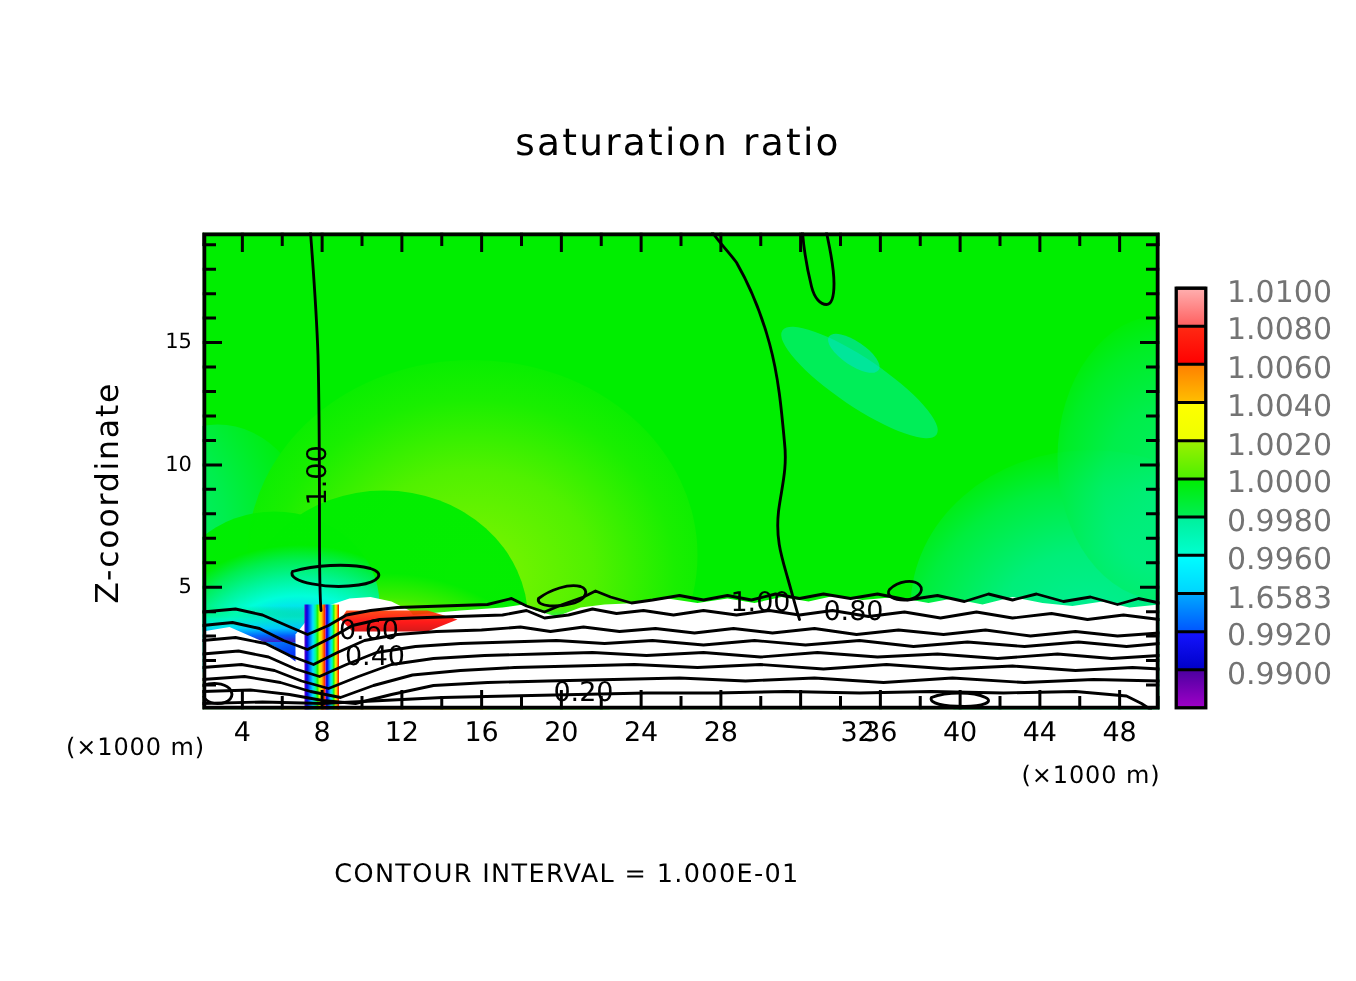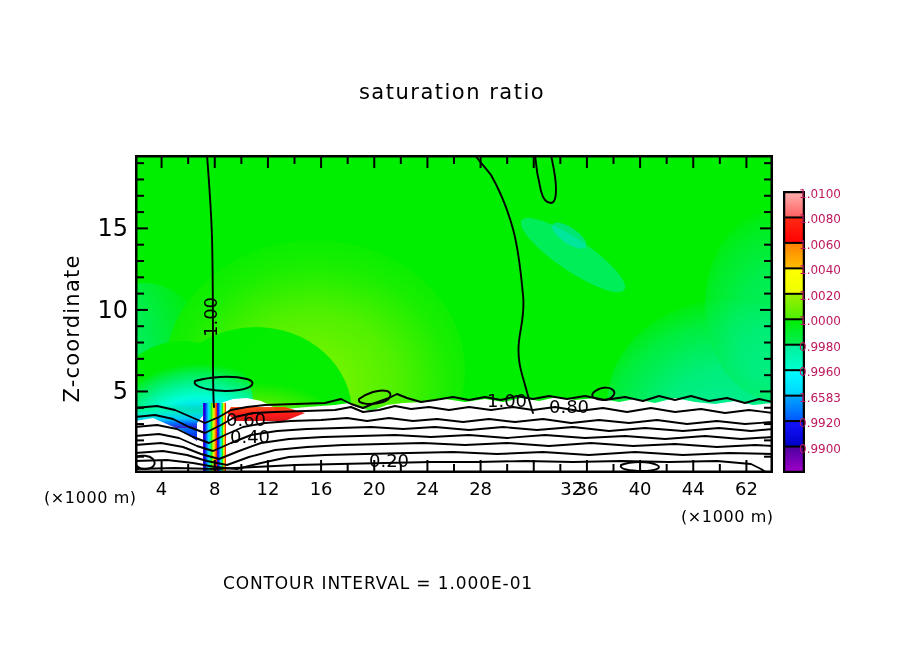--- a/index.html
+++ b/index.html
@@ -26,21 +26,21 @@
     color: #000000;
     font-family: "DejaVu Sans", sans-serif;
     white-space: pre;
     line-height: 1;
   }
   #title {
     left: 0;
     top: 82px;
     width: 904px;
     text-align: center;
-    font-size: 21px;
+    font-size: 25px;
     letter-spacing: 1.5px;
     font-weight: 400;
   }
   #xaxis-title {
     left: 0;
     top: 525px;
     width: 904px;
     text-align: center;
     font-size: 21px;
     letter-spacing: 1.2px;
@@ -78,32 +78,32 @@
   .xtick-label {
     position: absolute;
     font-size: 18px;
     color: #000;
     text-align: center;
     transform: translateX(-50%);
     top: 478px;
   }
   .ytick-label {
     position: absolute;
-    font-size: 24px;
+    font-size: 14px;
     color: #000;
     text-align: right;
     transform: translateY(-50%);
     width: 34px;
     left: 94px;
   }
   .cb-label {
     position: absolute;
-    font-size: 12px;
-    color: #be185d;
-    left: 799px;
+    font-size: 20px;
+    color: #737373;
+    left: 818px;
     transform: translateY(-50%);
     white-space: pre;
   }
   svg { display: block; }
   #plot-svg {
     position: absolute;
     left: 135px;
     top: 155px;
   }
   #cbar-svg {
@@ -382,21 +382,21 @@
       <div class="xtick-label" style="left: 214.75px;">8</div>
       <div class="xtick-label" style="left: 267.917px;">12</div>
       <div class="xtick-label" style="left: 321.083px;">16</div>
       <div class="xtick-label" style="left: 374.25px;">20</div>
       <div class="xtick-label" style="left: 427.417px;">24</div>
       <div class="xtick-label" style="left: 480.583px;">28</div>
       <div class="xtick-label" style="left: 533.75px; margin-left: 38px;">32</div>
       <div class="xtick-label" style="left: 586.917px;">36</div>
       <div class="xtick-label" style="left: 640.083px;">40</div>
       <div class="xtick-label" style="left: 693.25px;">44</div>
-      <div class="xtick-label" style="left: 746.417px;">62</div>
+      <div class="xtick-label" style="left: 746.417px;">48</div>
     </div>
   <div id="ytick-labels">
       <div class="ytick-label" style="top: 391.462px;">5</div>
       <div class="ytick-label" style="top: 309.923px;">10</div>
       <div class="ytick-label" style="top: 228.385px;">15</div>
     </div>
 
   <svg id="cbar-svg" width="22" height="282" viewBox="0 0 22 282">
     <g id="cbar-bands">
         <defs>

